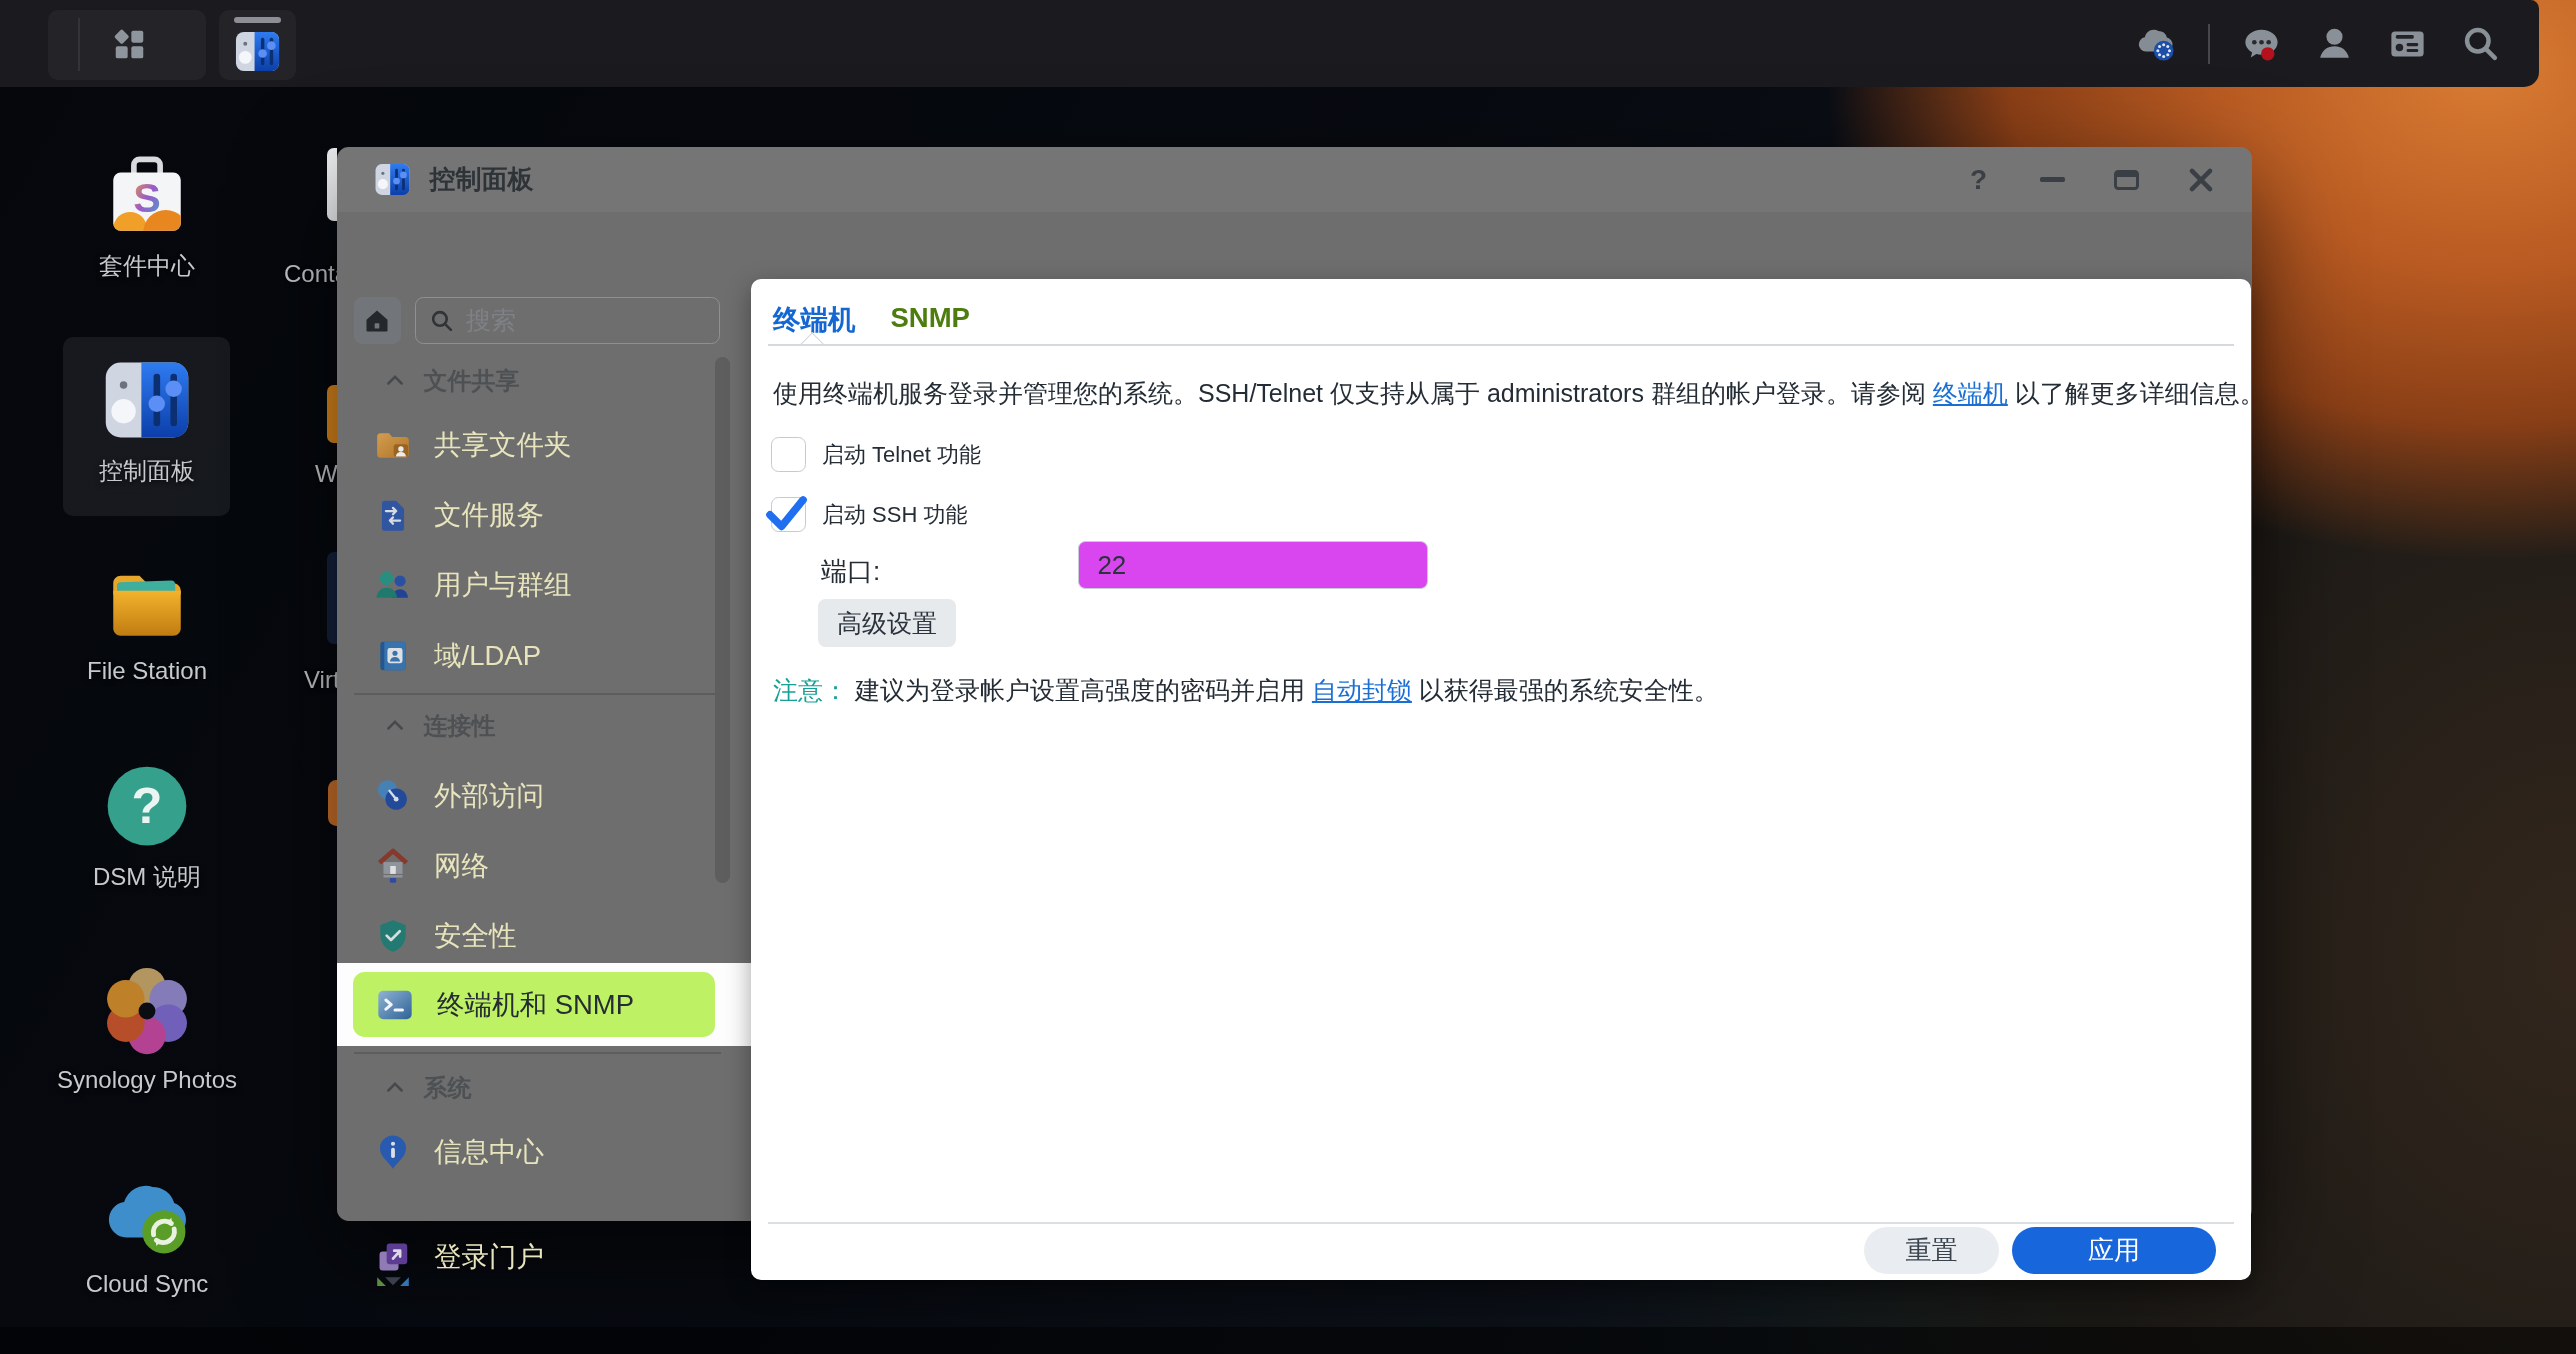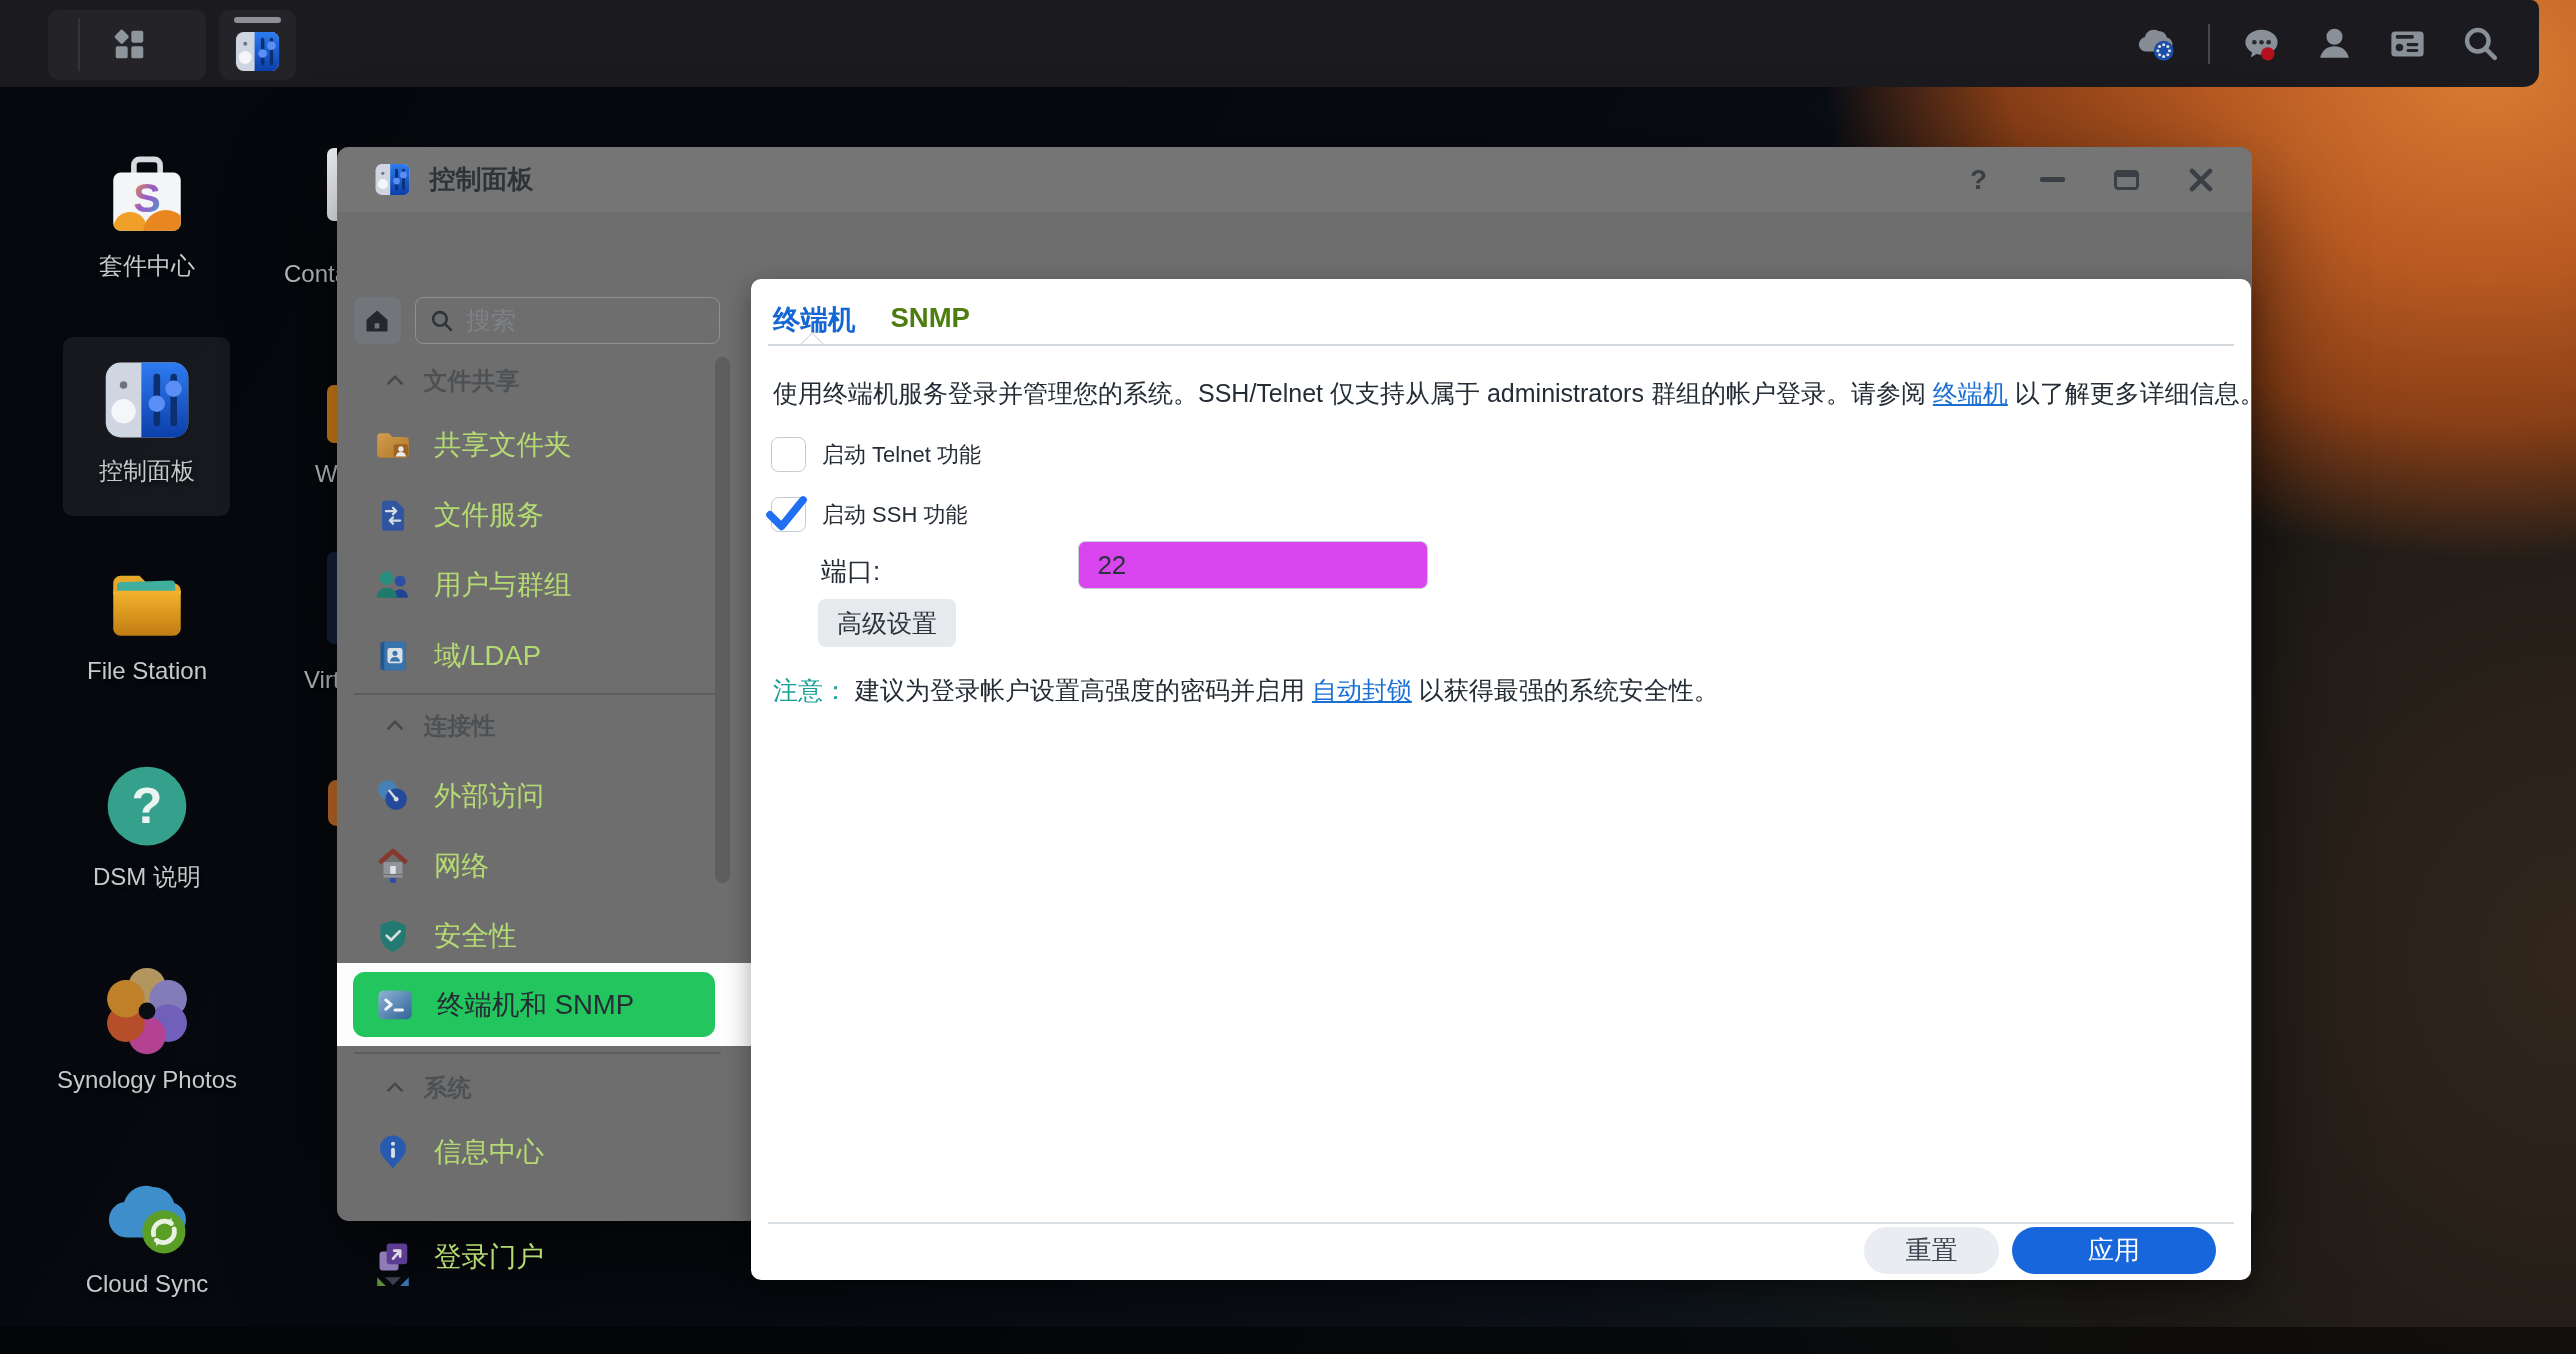--- a/index.html
+++ b/index.html
@@ -60,21 +60,21 @@
   .search-box svg { margin-left:13.3px; flex:0 0 auto; }
   .search-input { border:none; outline:none; background:transparent; width:200px; margin-left:11.7px;
     font-size:25px; color:#2b3036; font-family:"Liberation Sans",sans-serif; }
   .search-input::placeholder { color:#888c92; }
   .sb-scroll { position:absolute; left:378px; top:80px; width:15px; height:526px; border-radius:7.5px; background:#5e5e5e; }
   .shead { position:absolute; left:0; width:414px; height:33px; display:flex; align-items:center; }
   .shead svg { margin-left:48px; }
   .shead .htxt { margin-left:18.4px; font-size:24px; font-weight:bold; color:#54585c; }
   .srow { position:absolute; left:0; width:414px; height:47px; display:flex; align-items:center; }
   .srow .ico { margin-left:37px; width:38px; height:38px; flex:0 0 auto; }
-  .srow .itxt { margin-left:22px; font-size:27.5px; color:#bef264; white-space:nowrap; }
+  .srow .itxt { margin-left:22px; font-size:27.5px; color:#fef9c3; white-space:nowrap; }
   .dim { filter:brightness(.92) saturate(.8); }
   .sdiv { position:absolute; left:16.7px; width:367px; height:1.7px; background:#5d5d5d; }
   .sel-band { position:absolute; left:0; top:686px; width:414px; height:83px; background:#fdfdfd; }
   .sel-pill { position:absolute; left:16px; top:9.2px; width:362px; height:65px; border-radius:11.7px;
     display:flex; align-items:center; }
   .sel-pill .ico { margin-left:22px; width:40px; height:40px; }
   .sel-pill .itxt { margin-left:22px; font-size:27.5px; font-weight:500; color:#262c33; white-space:nowrap; }
 
   
   .panel { position:absolute; left:414px; top:67px; width:1500px; height:1001px; background:#ffffff; border-radius:10px;
@@ -415,21 +415,21 @@
         </div>
         <div class="srow dim" style="top:635px">
           <svg class="ico" viewBox="0 0 48 48">
             <path d="M24 4l16 6v12c0 11-6.5 18.5-16 22-9.5-3.5-16-11-16-22V10z" fill="#128a80"></path>
             <path d="M16 23.5l5.5 5.5L32.5 18" fill="none" stroke="#e5f2f0" stroke-width="3.4" stroke-linecap="round" stroke-linejoin="round"></path>
           </svg>
           <span class="itxt">安全性</span>
         </div>
 
         <div class="sel-band">
-          <div class="sel-pill" id="sel-pill" style="background: #22c55e;">
+          <div class="sel-pill" id="sel-pill" style="background: #bef264;">
             <svg class="ico" viewBox="0 0 48 48">
               <rect x="4" y="7" width="40" height="34" rx="6" fill="url(#gt)"></rect>
               <path d="M13 18l6.5 5.5L13 29" fill="none" stroke="#f2f6fa" stroke-width="3.6" stroke-linecap="round" stroke-linejoin="round"></path>
               <path d="M24 30h9" stroke="#f2f6fa" stroke-width="3.6" stroke-linecap="round"></path>
             </svg>
             <span class="itxt">终端机和 SNMP</span>
           </div>
         </div>
 
         <div class="sdiv" style="top:775px"></div>

